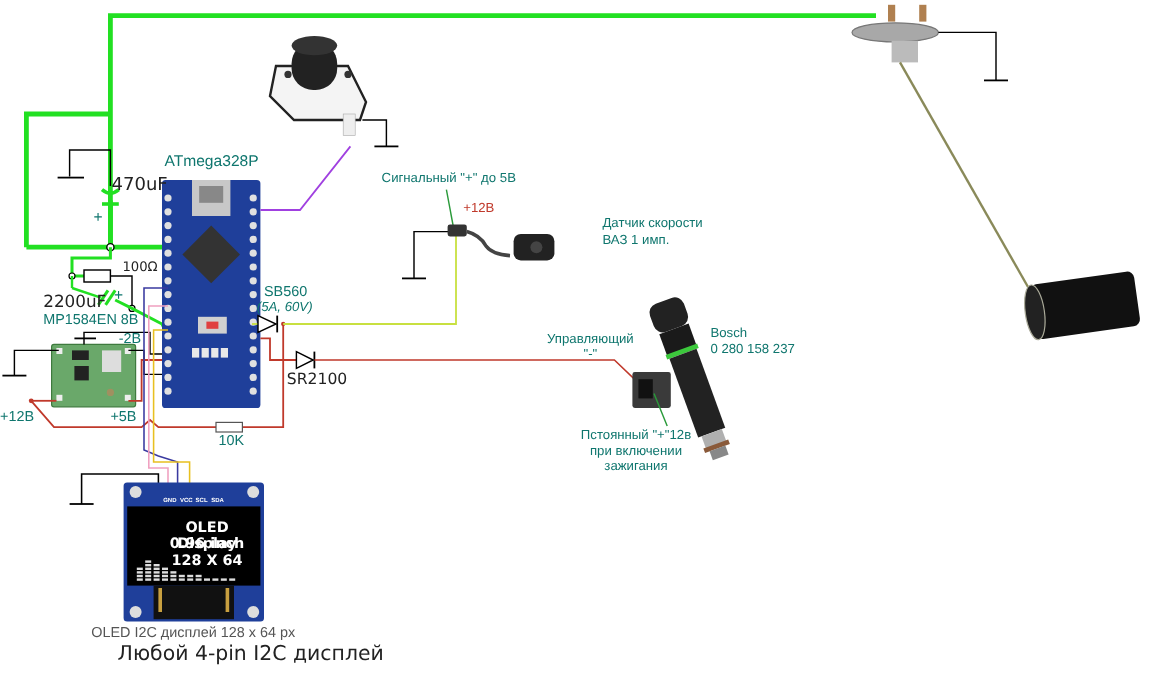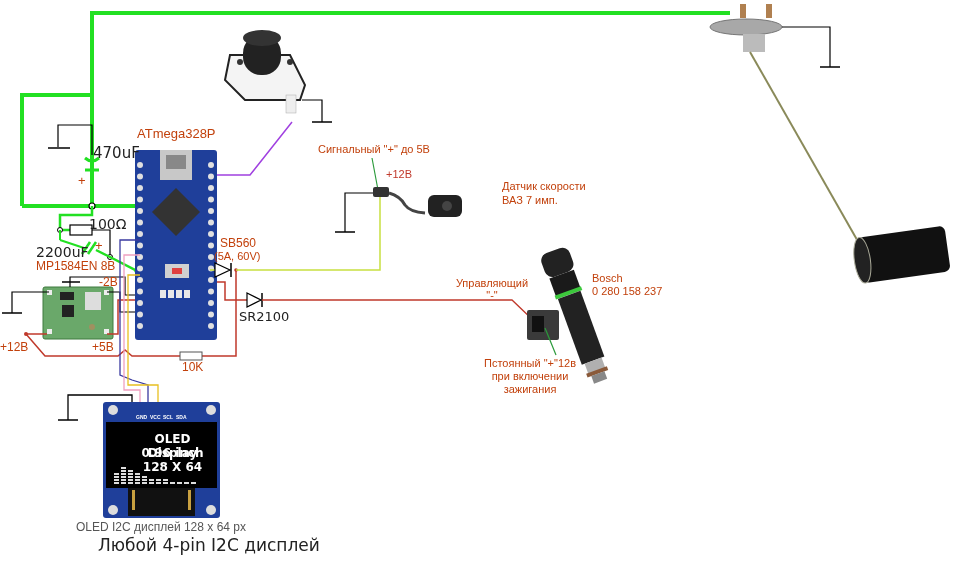--- a/index.html
+++ b/index.html
@@ -1,18 +1,18 @@
 <!DOCTYPE html>
 <html><head>
 <meta charset="utf-8">
 <style>
   html, body { margin:0; padding:0; background:#ffffff; }
   body { width:960px; height:562px; position:relative; overflow:hidden; font-family:"Liberation Sans", sans-serif; }
   #stage { position:absolute; left:0; top:0; width:960px; height:562px; }
-  .lbl { position:absolute; color:#c2410c; white-space:nowrap; line-height:1.1; }
+  .lbl { position:absolute; color:#0f766e; white-space:nowrap; line-height:1.1; }
   .lbl.sm { font-size:11px; }
   .lbl.md { font-size:13px; }
   .lbl.lg { font-size:17px; color:#222; font-family:"DejaVu Sans", sans-serif; }
   .lbl.red { color:#c0392b; }
   .lbl.c { text-align:center; }
   .oled-text { position:absolute; color:#fff; font-family:"DejaVu Sans", sans-serif; font-weight:bold; font-size:12px; text-align:center; line-height:14px; }
   .pin-lbl { position:absolute; color:#fff; font-size:5px; font-weight:bold; }
 </style>
 </head>
 <body>
@@ -241,37 +241,37 @@
         <rect x="177" y="482" width="5" height="2"></rect>
         <rect x="184" y="482" width="5" height="2"></rect>
         <rect x="191" y="482" width="5" height="2"></rect>
       </g>
   </g>
 </svg>
 
 <div class="lbl md" style="left:137px;top:127px;">ATmega328P</div>
 <div class="lbl lg" style="left:93px;top:145px;font-size:15px;">470uF</div>
 <div class="lbl md" style="left:78px;top:174px;">+</div>
-<div class="lbl lg" style="left:89px;top:217px;font-size:14px;">100Ω</div>
+<div class="lbl lg" style="left:102px;top:217px;font-size:11px;">100Ω</div>
 <div class="lbl md" style="left:95px;top:239px;">+</div>
 <div class="lbl lg" style="left:36px;top:245px;font-size:14px;">2200uF</div>
 <div class="lbl md" style="left:36px;top:260px;font-size:12px;">MP1584EN 8B</div>
 <div class="lbl md" style="left:99px;top:276px;font-size:12px;">-2B</div>
 <div class="lbl md" style="left:92px;top:341px;font-size:12px;">+5B</div>
 <div class="lbl md" style="left:0px;top:341px;font-size:12px;">+12B</div>
 
 <div class="lbl md" style="left:220px;top:237px;font-size:12px;">SB560</div>
-<div class="lbl md" style="left:214px;top:250px;font-size:11px;">(5A, 60V)</div>
+<div class="lbl md" style="left:214px;top:250px;font-size:11px;font-style:italic;">(5A, 60V)</div>
 <div class="lbl lg" style="left:239px;top:310px;font-size:13px;">SR2100</div>
 <div class="lbl md" style="left:182px;top:361px;font-size:12px;">10K</div>
 
 <div class="lbl sm" style="left:318px;top:143px;">Сигнальный "+" до 5В</div>
 <div class="lbl sm red" style="left:386px;top:168px;">+12В</div>
 <div class="lbl sm" style="left:502px;top:180px;">Датчик скорости</div>
-<div class="lbl sm" style="left:502px;top:194px;">ВАЗ 7 имп.</div>
+<div class="lbl sm" style="left:502px;top:194px;">ВАЗ 1 имп.</div>
 
 <div class="lbl sm" style="left:592px;top:272px;">Bosch</div>
 <div class="lbl sm" style="left:592px;top:285px;">0 280 158 237</div>
 <div class="lbl sm c" style="left:452px;top:277px;width:80px;">Управляющий</div>
 <div class="lbl sm c" style="left:452px;top:289px;width:80px;">"-"</div>
 <div class="lbl sm c" style="left:475px;top:357px;width:110px;">Пстоянный "+"12в</div>
 <div class="lbl sm c" style="left:475px;top:370px;width:110px;">при включении</div>
 <div class="lbl sm c" style="left:475px;top:383px;width:110px;">зажигания</div>
 
 <div class="pin-lbl" style="left:136px;top:414px;">GND</div>

